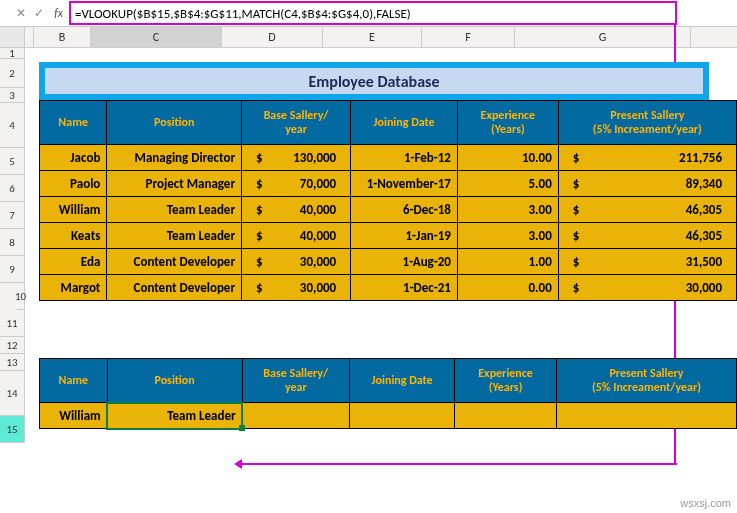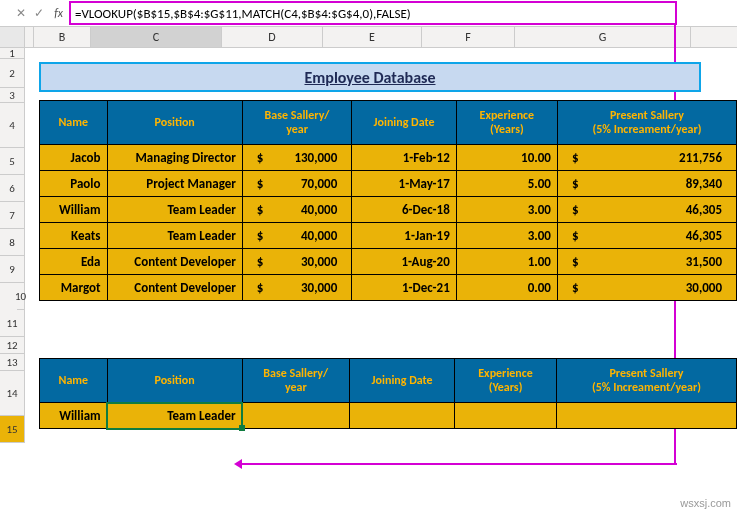--- a/index.html
+++ b/index.html
@@ -108,40 +108,39 @@
     color: #333;
     display: flex;
     flex-direction: column;
   }
   .row-h {
     border-bottom: 1px solid #ccc;
     display:flex;
     align-items:center;
     justify-content:center;
   }
-  .row-h.sel { background: #eab308; }
+  .row-h.sel { background: #5eead4; }
   .content {
     position: relative;
     flex: 1;
   }
   .title-band {
     position: absolute;
     left: 14px;
     top: 14px;
     width: 658px;
     height: 26px;
     background: #c7d9f0;
-    border: 2px solid #0ea5e9;
+    border: 6px solid #0ea5e9;
     display: flex;
     align-items: center;
     justify-content: center;
     font-size: 16px;
     color: #1f2a55;
     font-weight: bold;
-    text-decoration: underline;
   }
   table.db {
     position: absolute;
     border-collapse: collapse;
     left: 14px;
   }
   table.db th, table.db td {
     border: 1px solid #000;
     padding: 0 6px;
     vertical-align: middle;
@@ -273,21 +272,21 @@
           </tr>
           <tr style="height: 26px;">
             <td>Paolo</td>
             <td>Project Manager</td>
             <td>
               <div class="money">
                 <span class="sym">$</span>
                 <span class="val">70,000</span>
               </div>
             </td>
-            <td>1-May-17</td>
+            <td>1-November-17</td>
             <td>5.00</td>
             <td>
               <div class="money">
                 <span class="sym">$</span>
                 <span class="val">89,340</span>
               </div>
             </td>
           </tr>
           <tr style="height: 26px;">
             <td>William</td>

